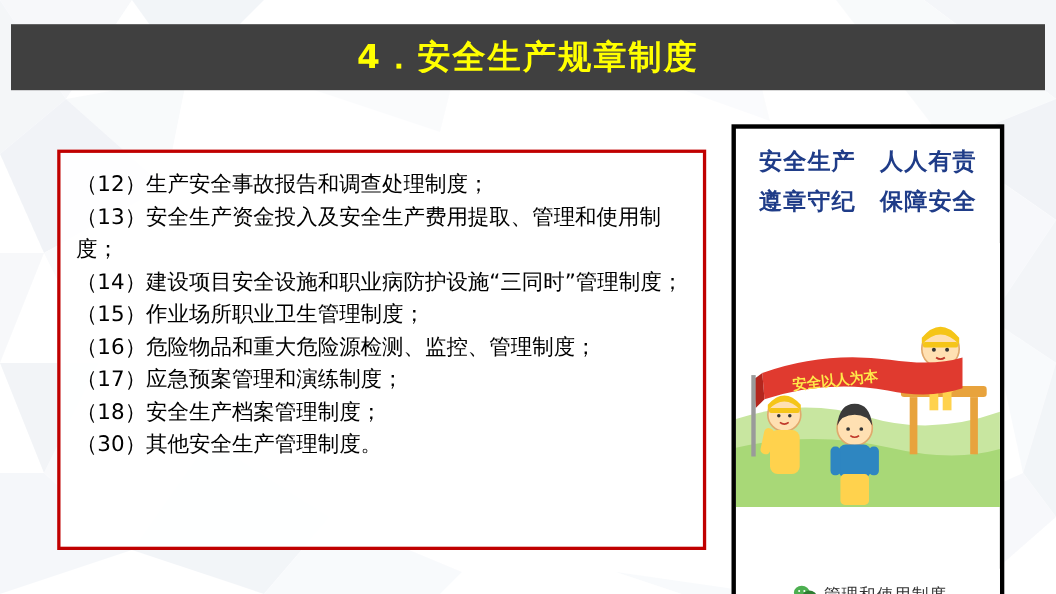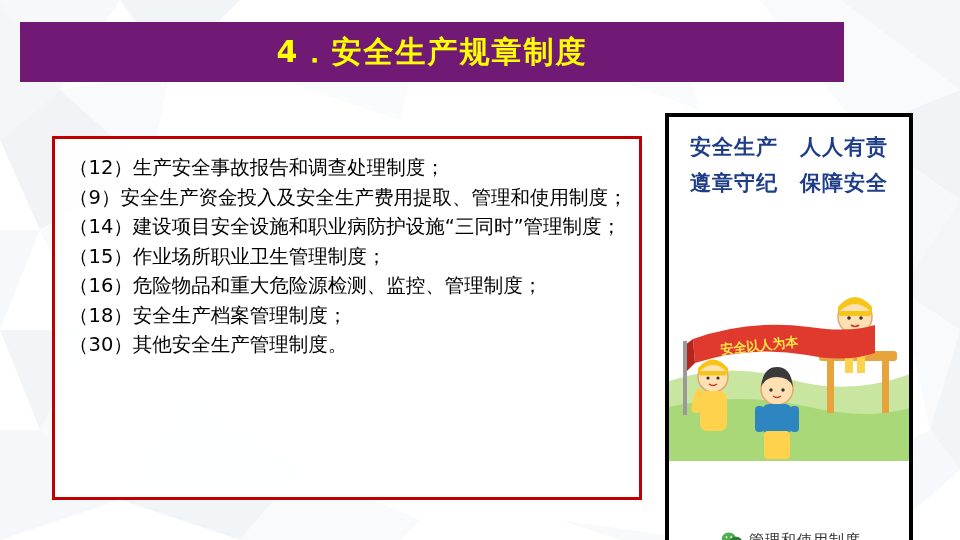--- a/index.html
+++ b/index.html
@@ -20,25 +20,25 @@
     position: absolute;
     inset: 0;
     background: #ffffff;
     overflow: hidden;
   }
   .bg svg { display: block; }
 
   
   .title-banner {
     position: absolute;
-    left: 20px;
+    left: 10px;
     top: 22px;
-    width: 824px;
+    width: 940px;
     height: 60px;
-    background: #701a75;
+    background: #404040;
     display: flex;
     align-items: center;
     justify-content: center;
     box-sizing: border-box;
   }
   .title-text {
     color: #ffff00;
     font-size: 30px;
     font-weight: bold;
     letter-spacing: 2px;
@@ -171,24 +171,25 @@
   </svg>
 </div>
 
 <div class="title-banner">
   <div class="title-text">4．安全生产规章制度</div>
 </div>
 
 <div class="content-box">
   <ul class="rule-list">
     <li class="rule-item">（12）生产安全事故报告和调查处理制度；</li>
-    <li class="rule-item">（9）安全生产资金投入及安全生产费用提取、管理和使用制度；</li>
+    <li class="rule-item">（13）安全生产资金投入及安全生产费用提取、管理和使用制度；</li>
     <li class="rule-item">（14）建设项目安全设施和职业病防护设施“三同时”管理制度；</li>
     <li class="rule-item">（15）作业场所职业卫生管理制度；</li>
     <li class="rule-item">（16）危险物品和重大危险源检测、监控、管理制度；</li>
+    <li class="rule-item">（17）应急预案管理和演练制度；</li>
     <li class="rule-item">（18）安全生产档案管理制度；</li>
     <li class="rule-item">（30）其他安全生产管理制度。</li>
   </ul>
 </div>
 
 <div class="poster">
 
   <div class="poster-head">
     <div class="poster-line">安全生产　人人有责</div>
     <div class="poster-line">遵章守纪　保障安全</div>

